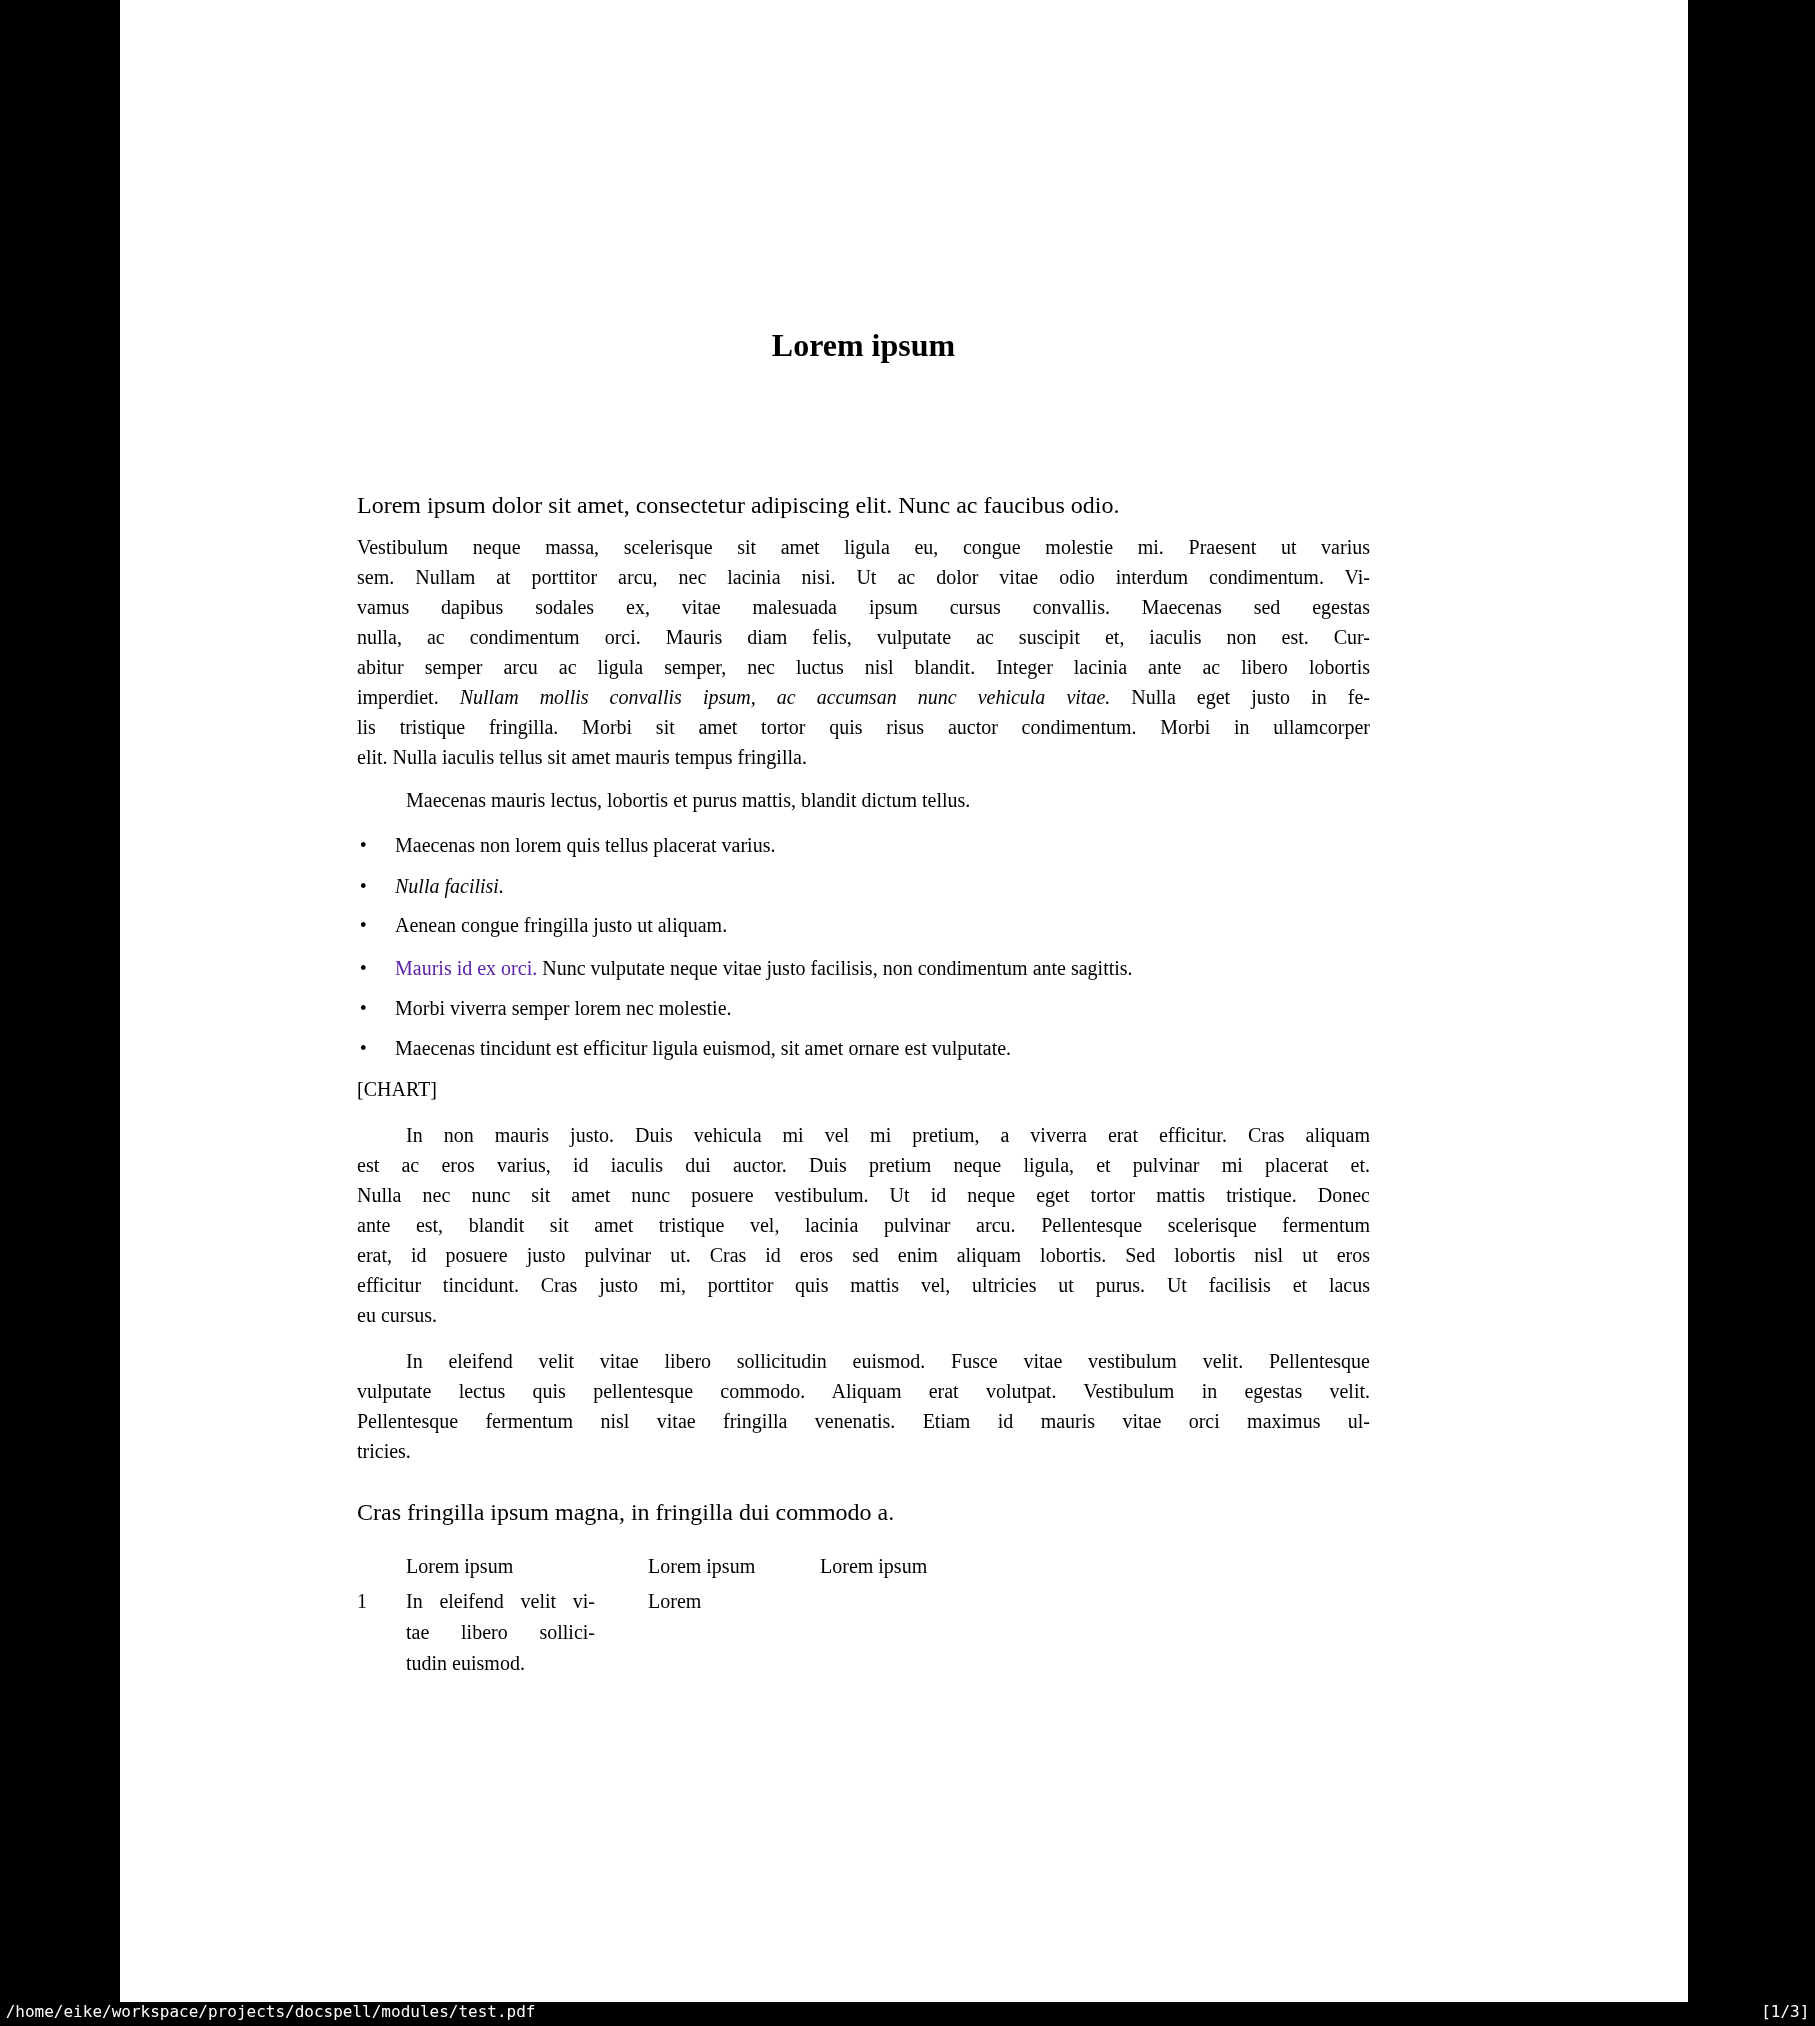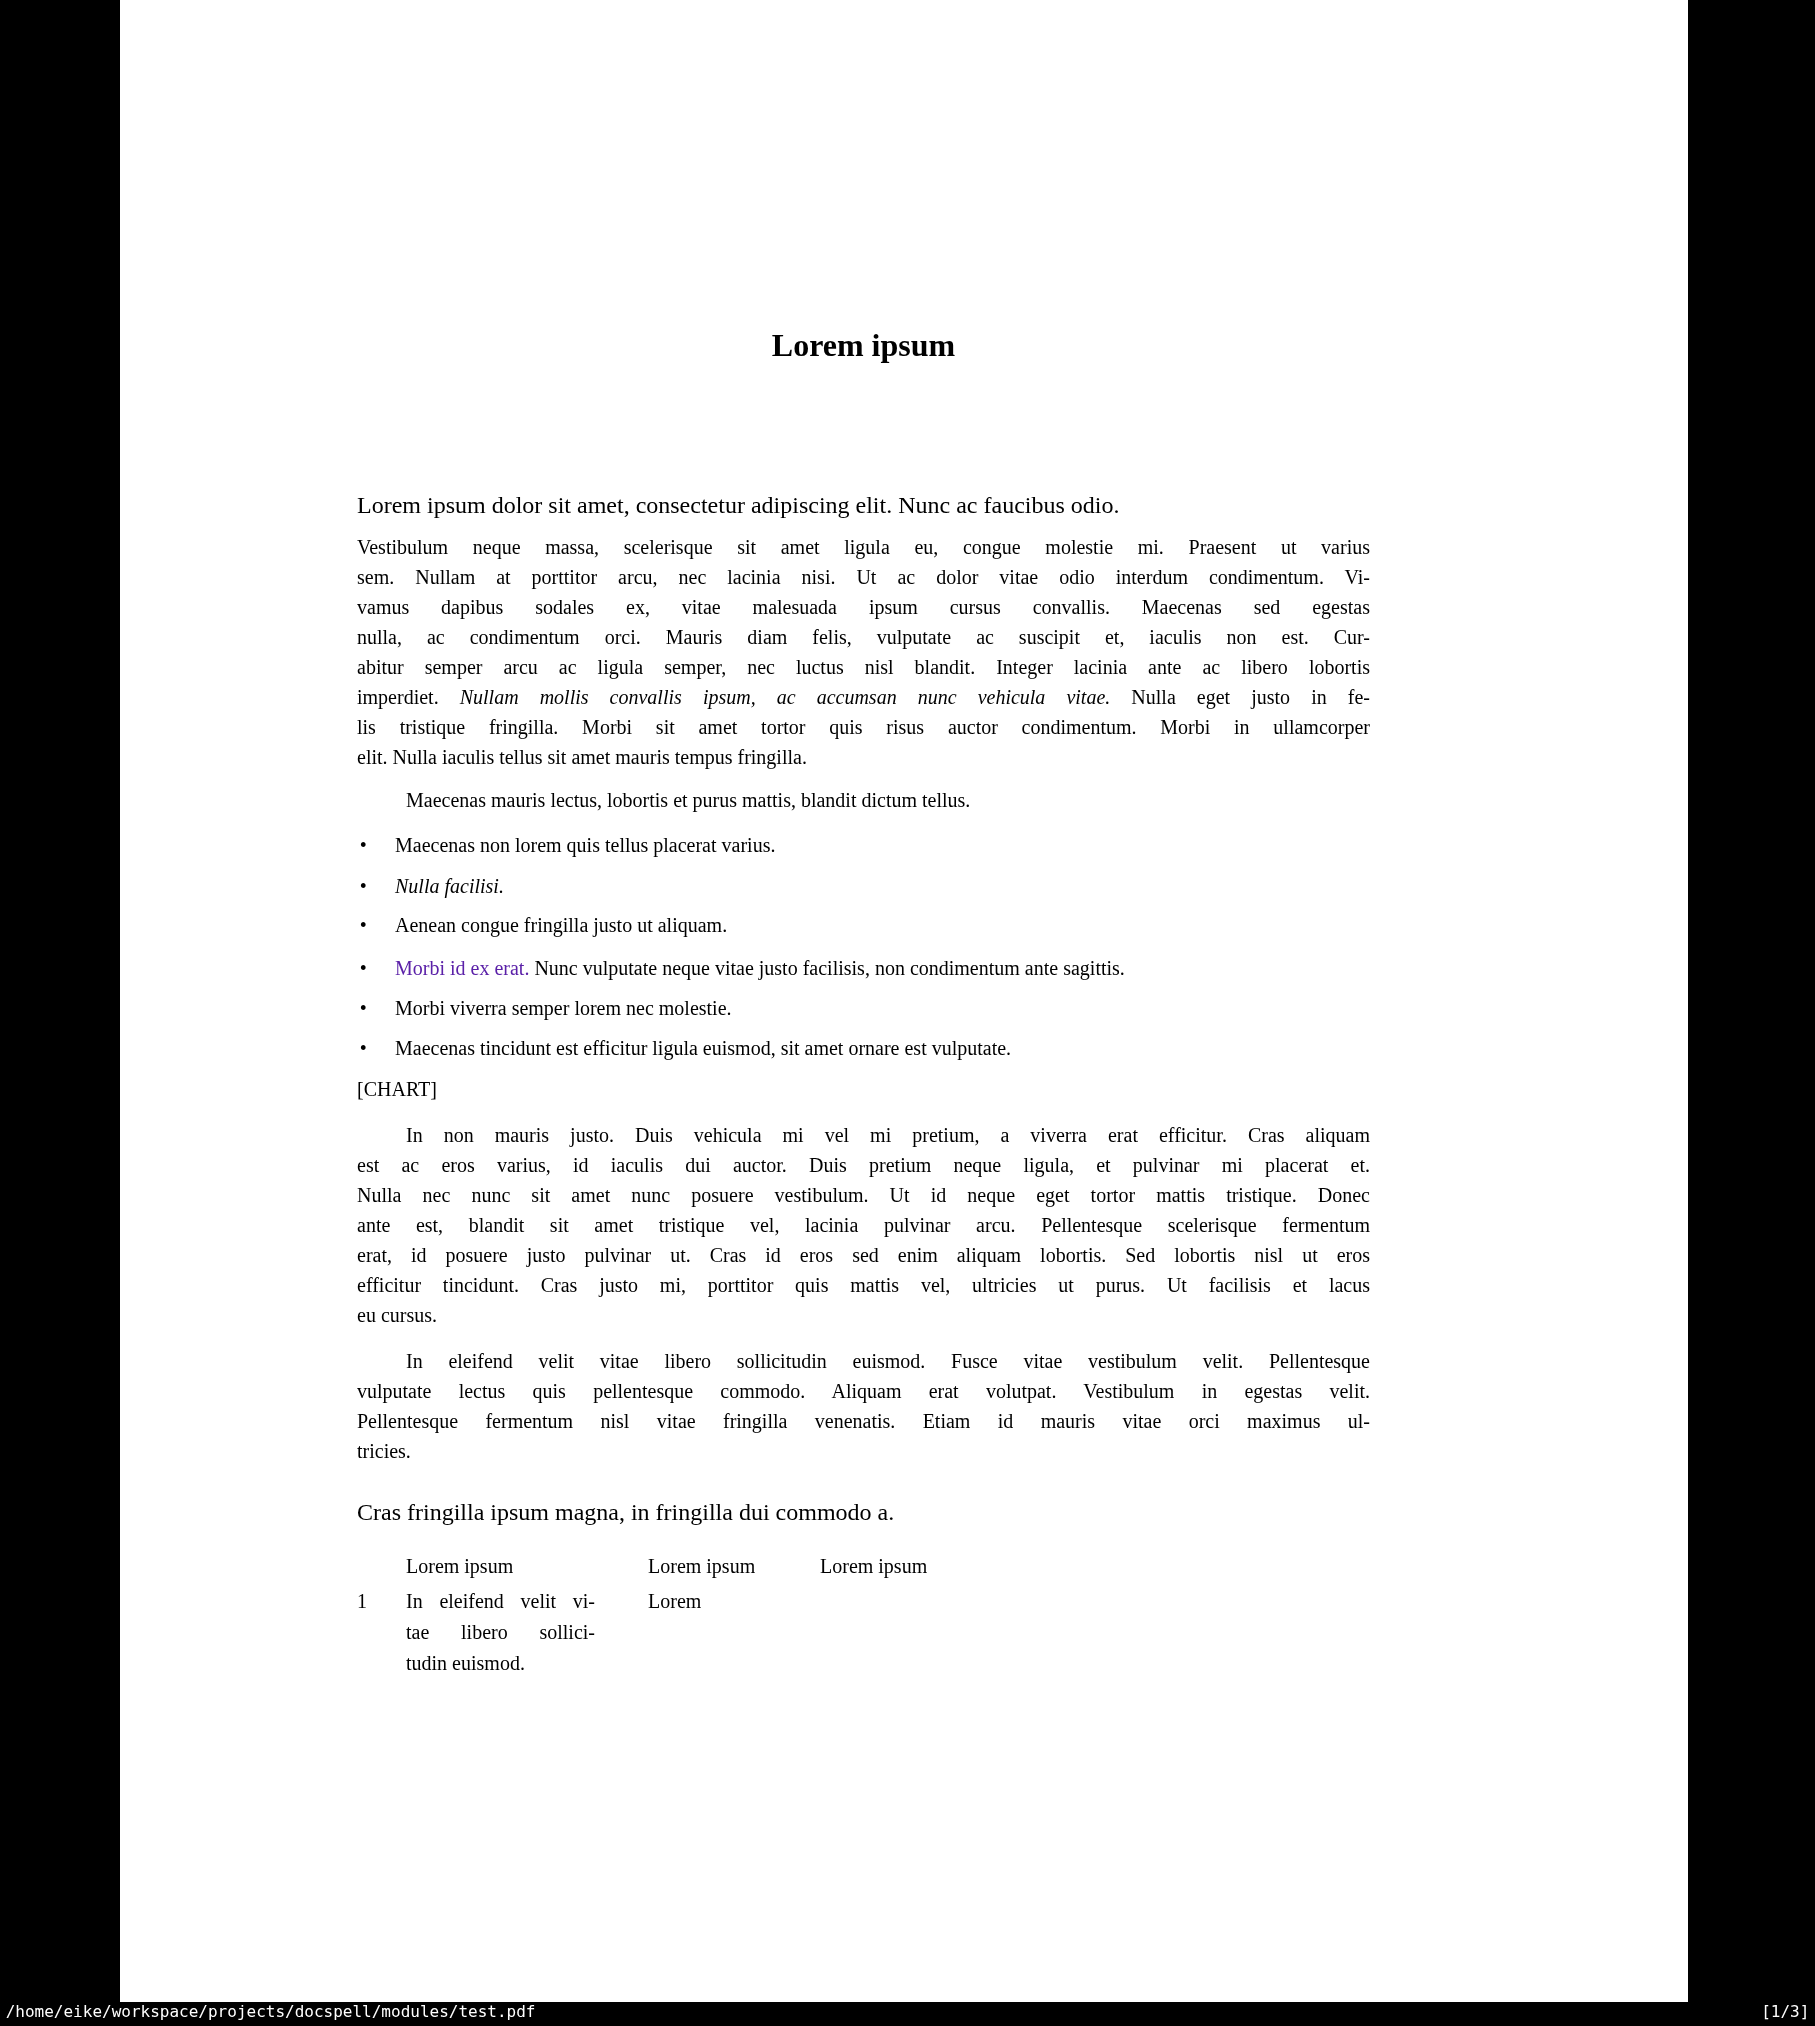--- a/index.html
+++ b/index.html
@@ -63,21 +63,21 @@
       <div class="bullet" style="top:871px">
         <span class="marker">•</span>
         <span class="i">Nulla facilisi.</span>
       </div>
       <div class="bullet" style="top:910px">
         <span class="marker">•</span>
         <span>Aenean congue fringilla justo ut aliquam.</span>
       </div>
       <div class="bullet" style="top:953px">
         <span class="marker">•</span>
-        <span style="color:#5b21a8">Morbi id ex erat.</span><span> Nunc vulputate neque vitae justo facilisis, non condimentum ante sagittis.</span>
+        <span style="color:#5b21a8">Mauris id ex orci.</span><span> Nunc vulputate neque vitae justo facilisis, non condimentum ante sagittis.</span>
       </div>
       <div class="bullet" style="top:993px">
         <span class="marker">•</span>
         <span>Morbi viverra semper lorem nec molestie.</span>
       </div>
       <div class="bullet" style="top:1033px">
         <span class="marker">•</span>
         <span>Maecenas tincidunt est efficitur ligula euismod, sit amet ornare est vulputate.</span>
       </div>
 

